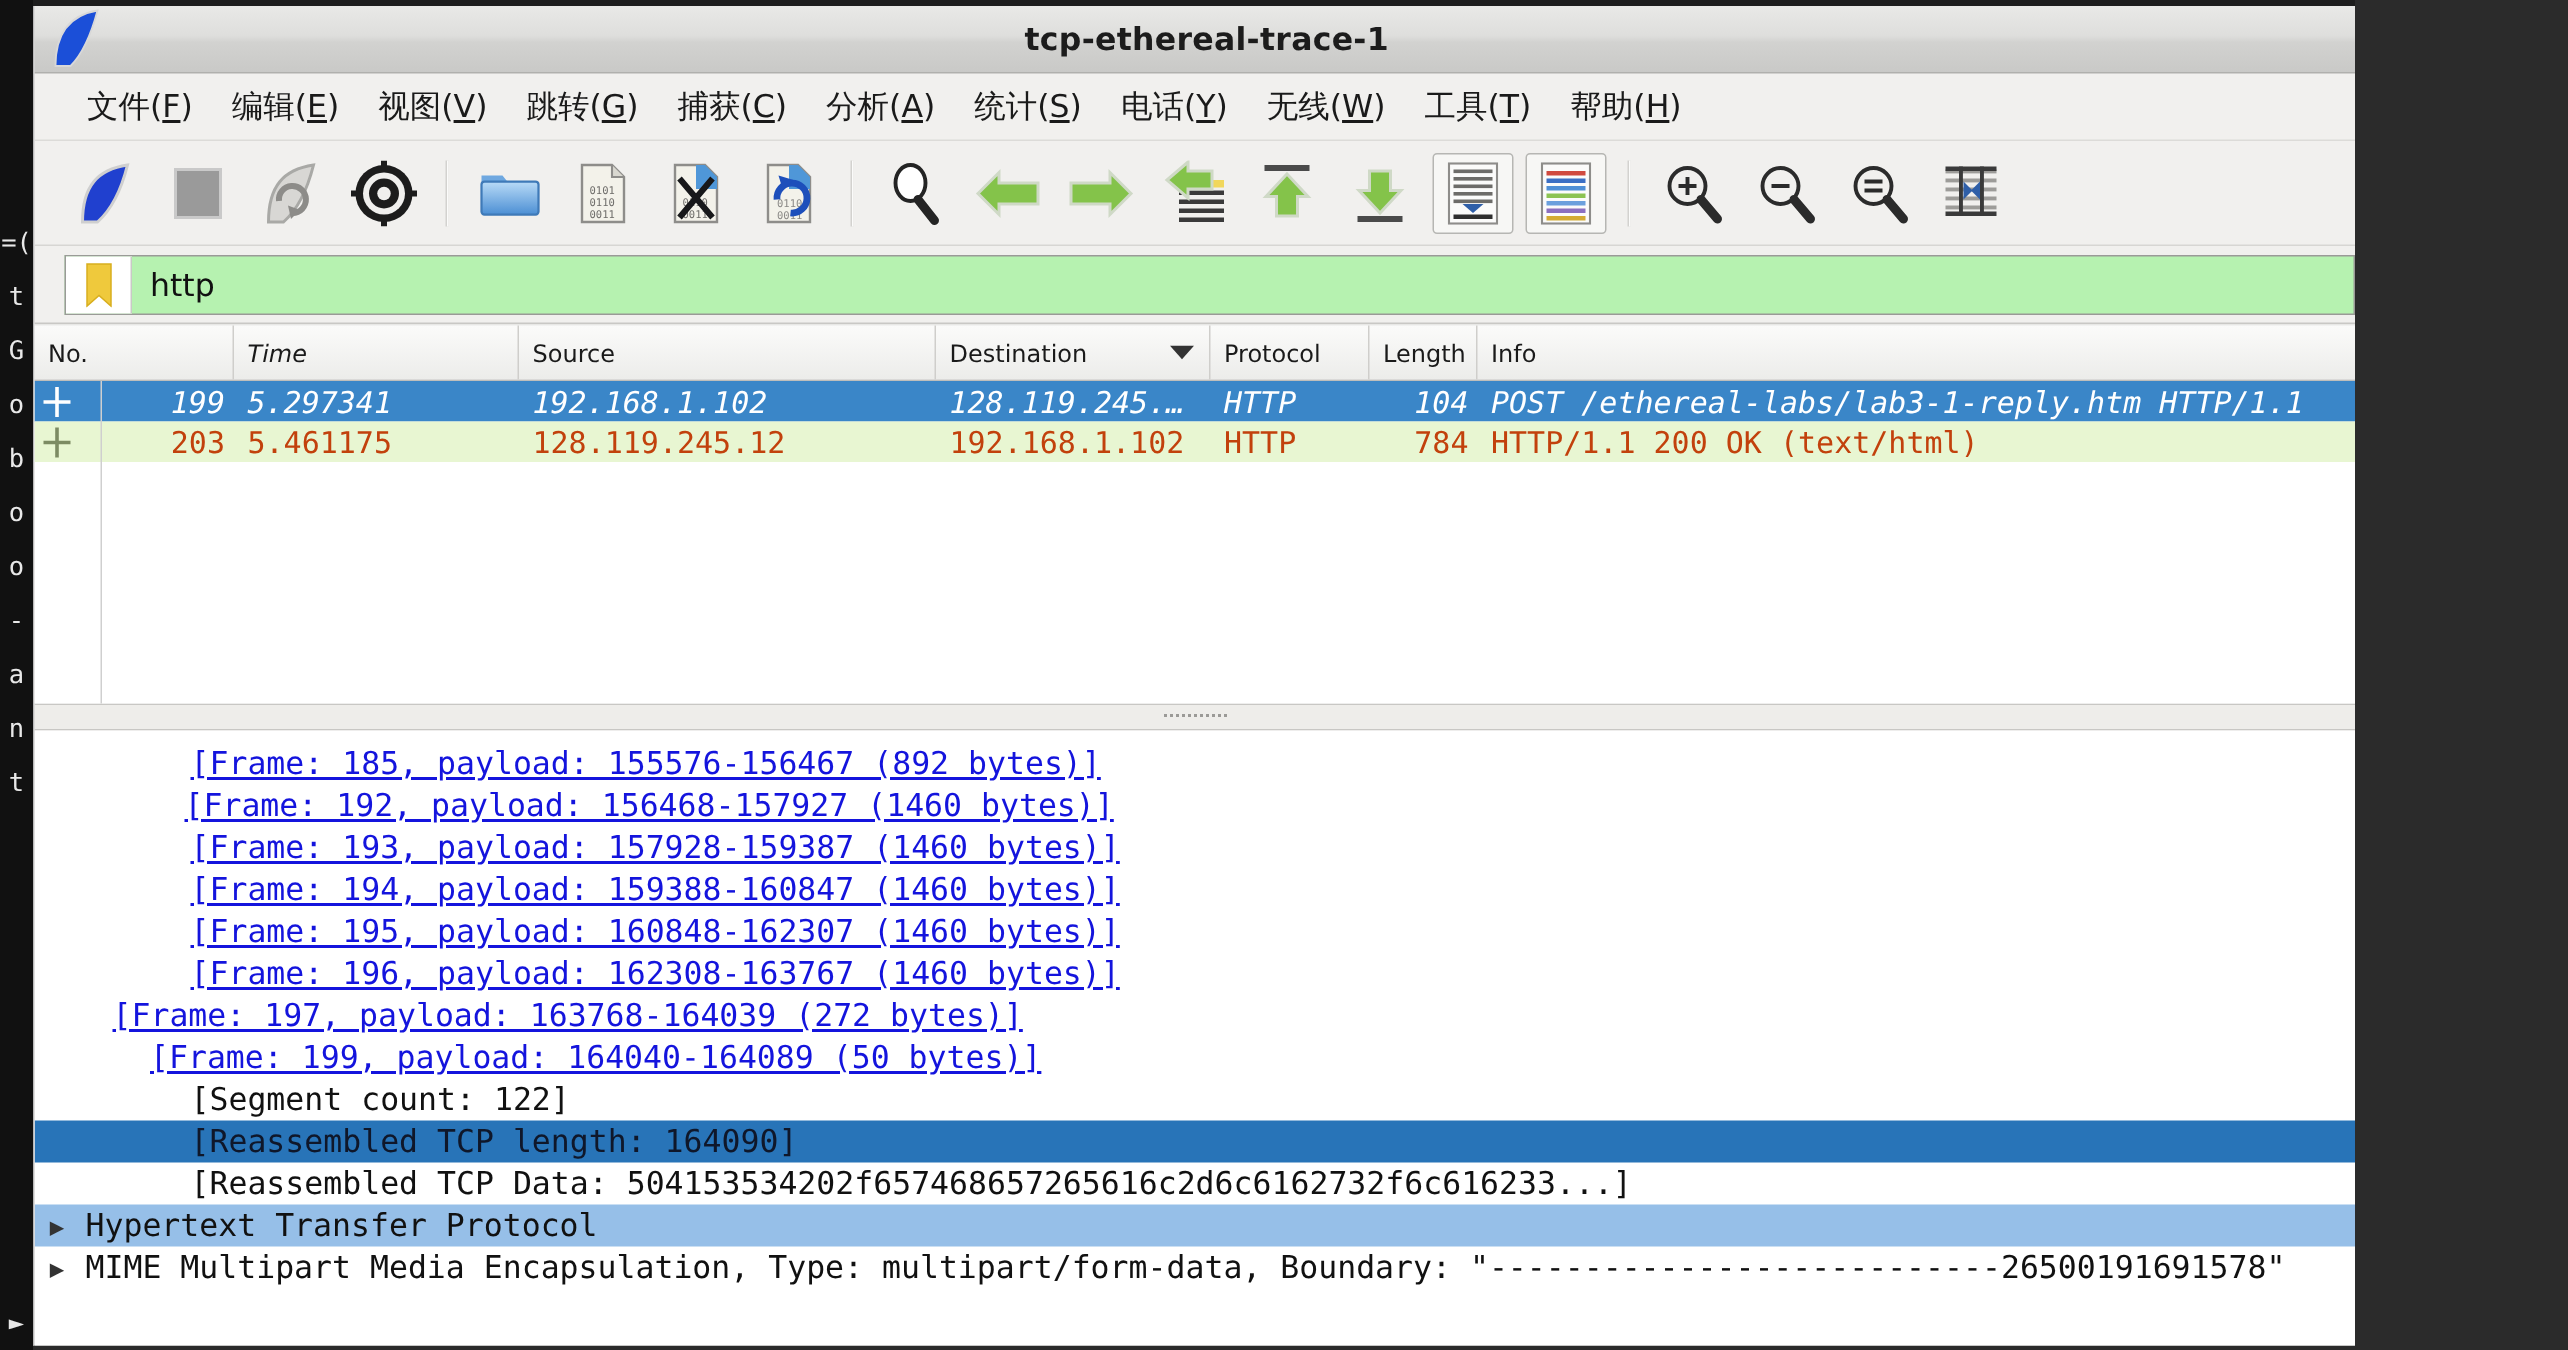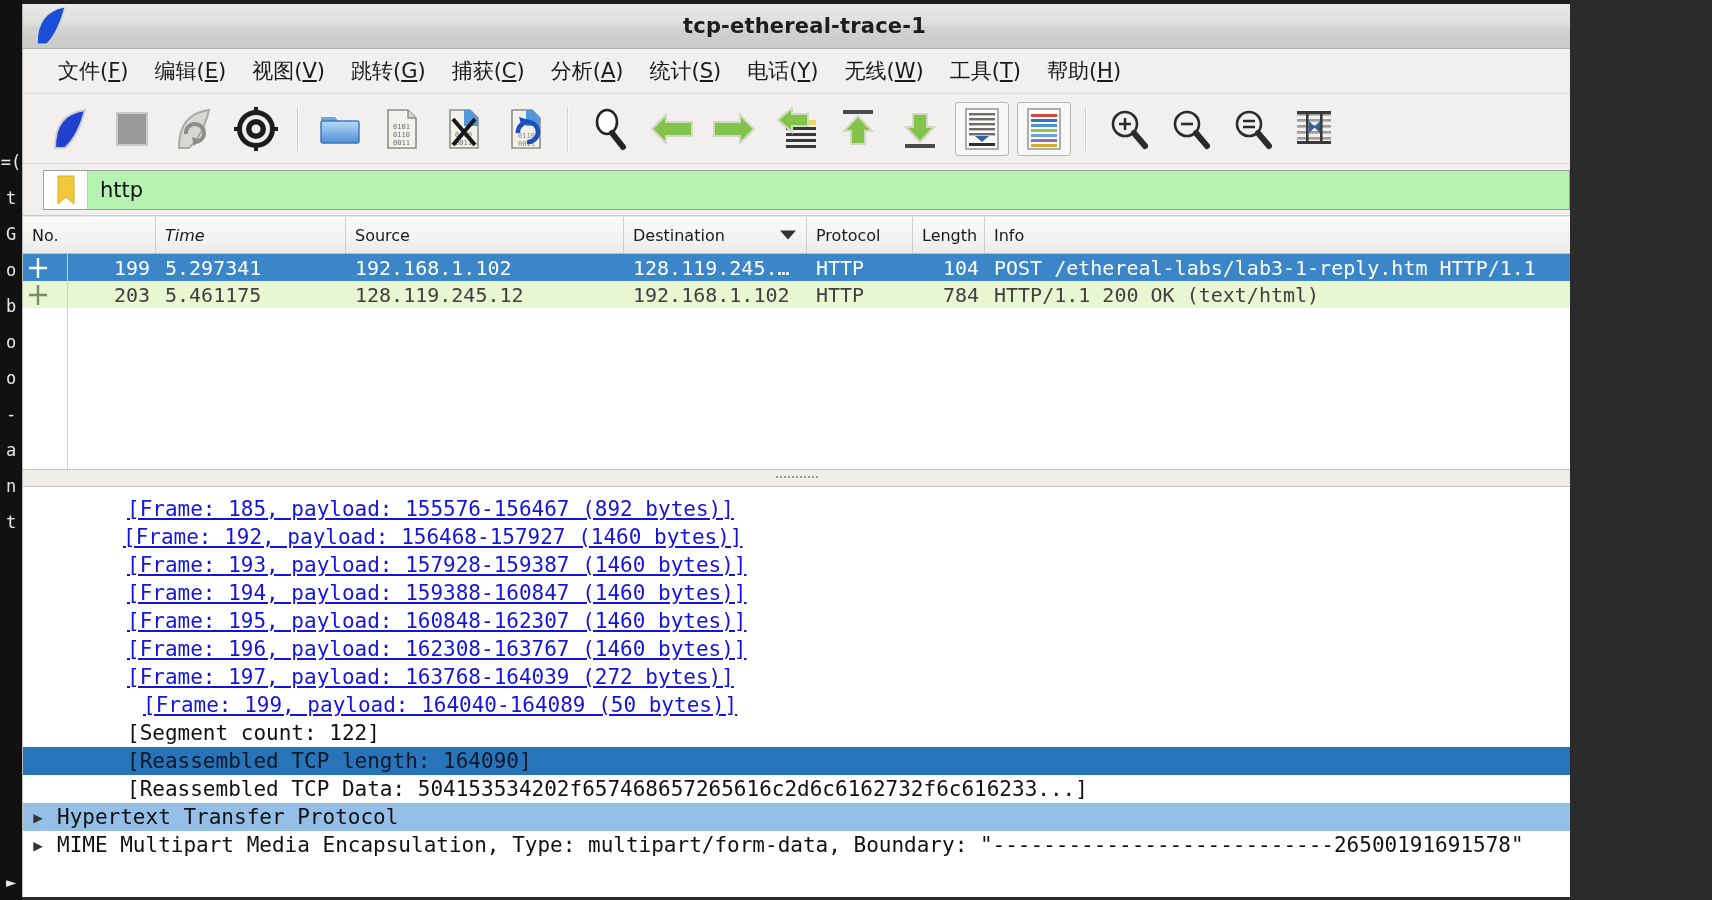--- a/index.html
+++ b/index.html
@@ -137,22 +137,22 @@
     position: absolute; right: 10px; top: 50%; transform: translateY(-50%);
     width: 0; height: 0; border-left: 8px solid transparent; border-right: 8px solid transparent;
     border-top: 9px solid #333;
   }
   .pl-row {
     display: flex; height: 27px; align-items: center;
     font-family: "DejaVu Sans Mono", "Liberation Mono", monospace;
     font-size: 20px;
     white-space: nowrap;
   }
-  .pl-row.sel { background: #3a86c8; color: #fff; }
-  .pl-row.alt { background: #e8f6d2; color: #404040; }
+  .pl-row.sel { background: #3a86c8; color: #fff; font-style: italic; }
+  .pl-row.alt { background: #e8f6d2; color: #c2410c; }
   .pl-cell { padding: 0 6px 0 9px; overflow: hidden; white-space: nowrap; }
   .pl-cell.num { text-align: right; }
   .pl-marker { width: 30px; display:flex; align-items:center; justify-content:center; }
   .pl-body { height: 215px; background: #fff; position: relative; }
   .pl-vline { position:absolute; left:44px; top:0; bottom:0; width:1px; background:#cfcfcf; }
 
   .pane-splitter {
     height: 18px; background: #eeedea;
     border-top: 1px solid #c8c7c4; border-bottom: 1px solid #c8c7c4;
     display:flex; align-items:center; justify-content:center;
@@ -539,24 +539,24 @@
           <div class="d-row">
             <span class="d-link" style="padding-left: 104px;">[Frame: 194, payload: 159388-160847 (1460 bytes)]</span>
           </div>
           <div class="d-row">
             <span class="d-link" style="padding-left: 104px;">[Frame: 195, payload: 160848-162307 (1460 bytes)]</span>
           </div>
           <div class="d-row">
             <span class="d-link" style="padding-left: 104px;">[Frame: 196, payload: 162308-163767 (1460 bytes)]</span>
           </div>
           <div class="d-row">
-            <span class="d-link" style="padding-left: 104px;">[Frame: 197, payload: 163768-164039 (272 bytes)]</span>
-          </div>
-          <div class="d-row">
-            <span class="d-link" style="padding-left: 120px;">[Frame: 199, payload: 164040-164089 (50 bytes)]</span>
+            <span class="d-link" style="padding-left: 52px;">[Frame: 197, payload: 163768-164039 (272 bytes)]</span>
+          </div>
+          <div class="d-row">
+            <span class="d-link" style="padding-left: 77px;">[Frame: 199, payload: 164040-164089 (50 bytes)]</span>
           </div>
           <div class="d-row">
             <span class="d-plain" style="padding-left: 104px;">[Segment count: 122]</span>
           </div>
           <div class="d-row sel-blue">
             <span class="d-plain" style="padding-left: 104px;">[Reassembled TCP length: 164090]</span>
           </div>
           <div class="d-row">
             <span class="d-plain" style="padding-left: 104px;">[Reassembled TCP Data: 504153534202f657468657265616c2d6c6162732f6c616233...]</span>
           </div>

